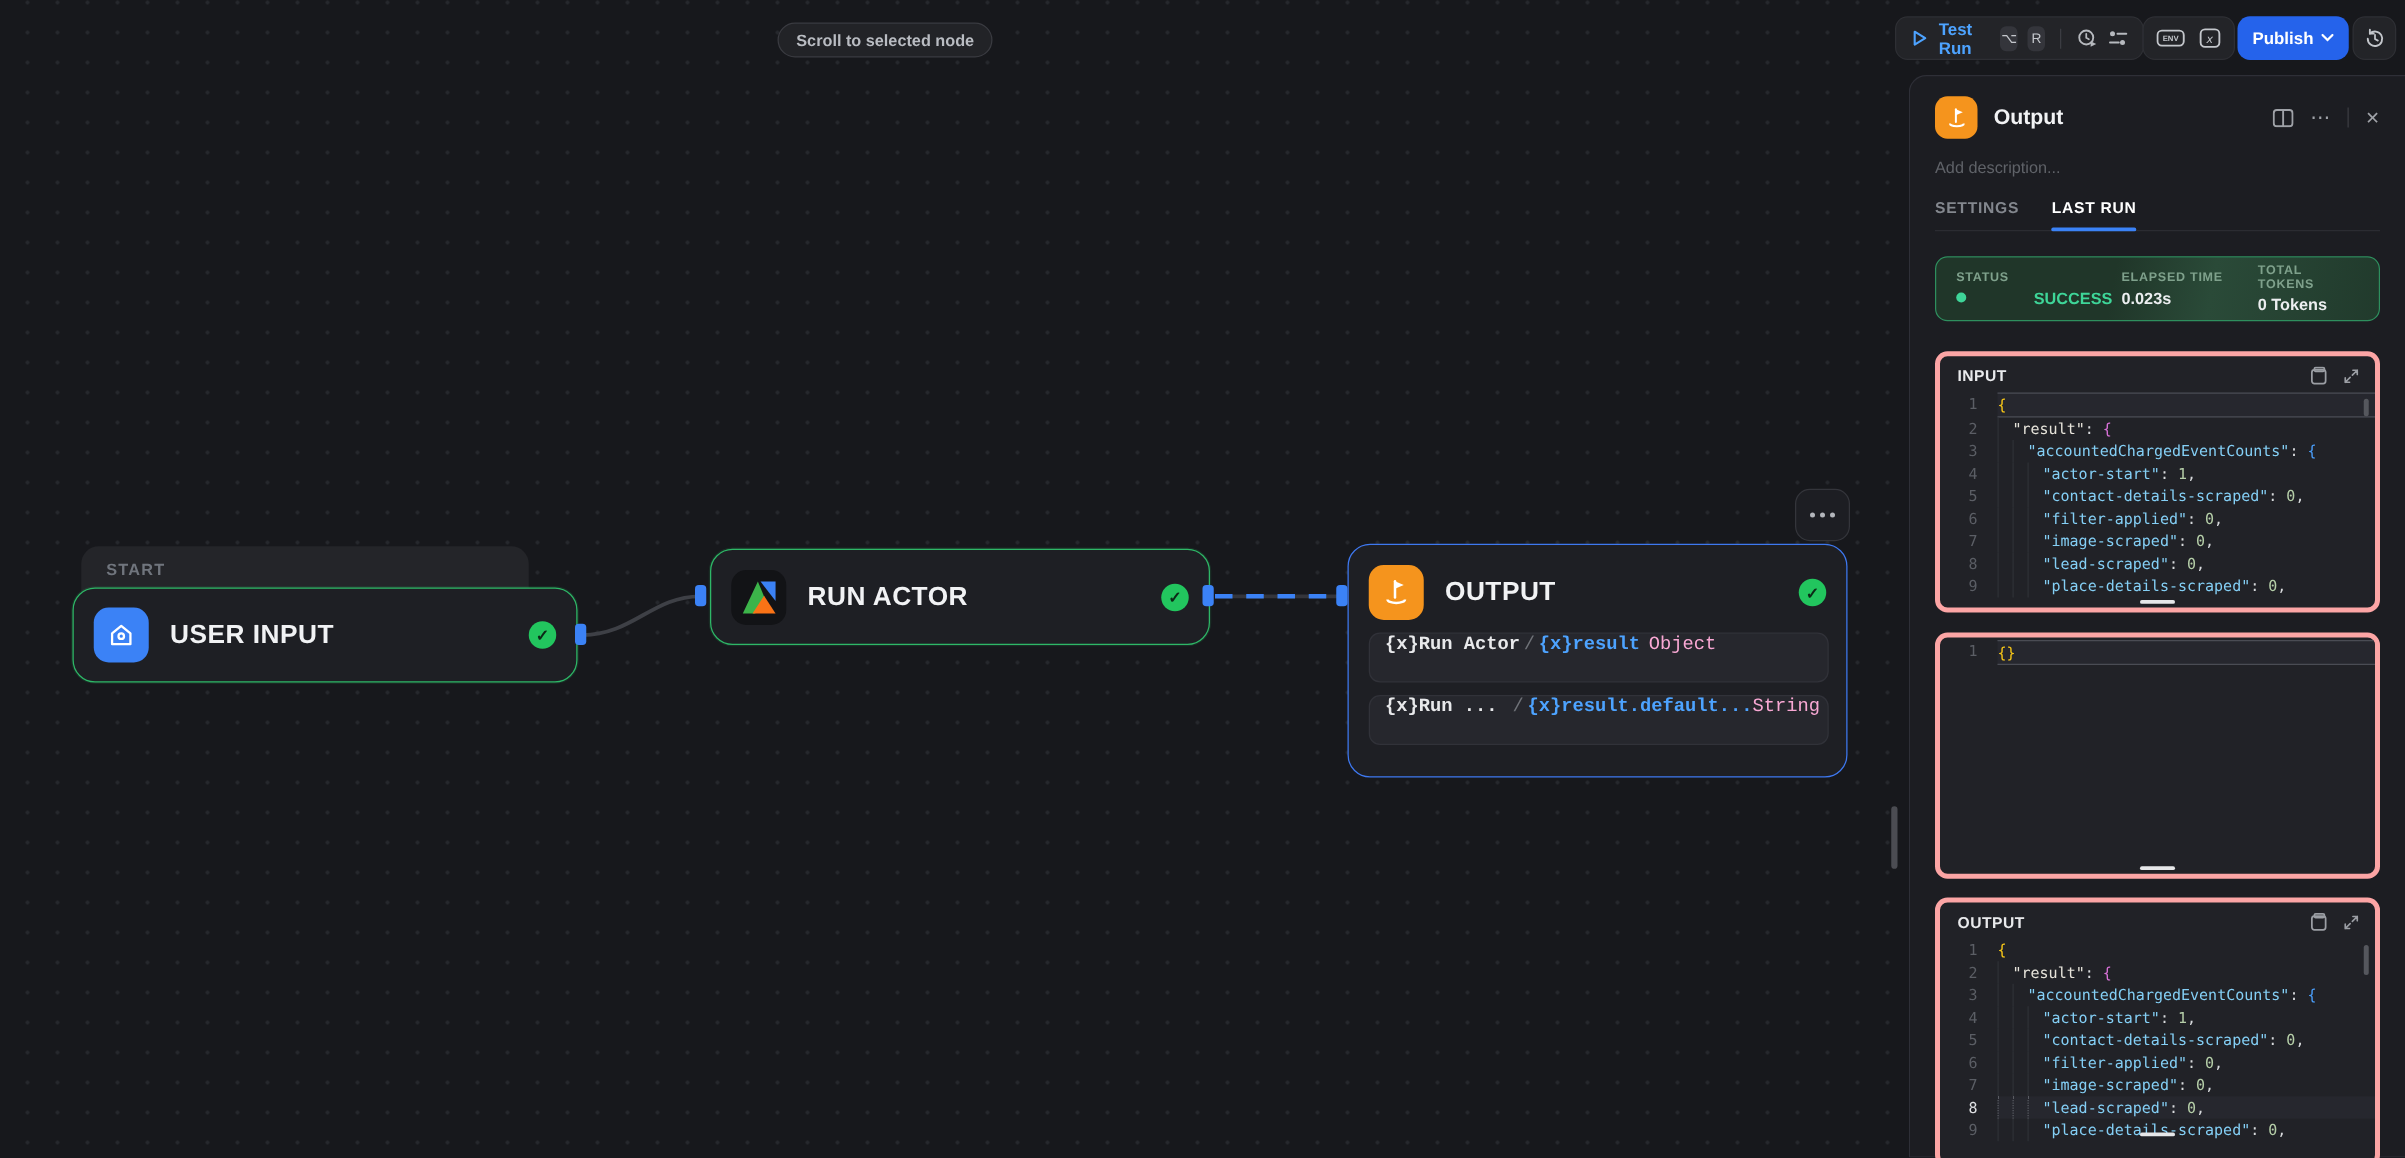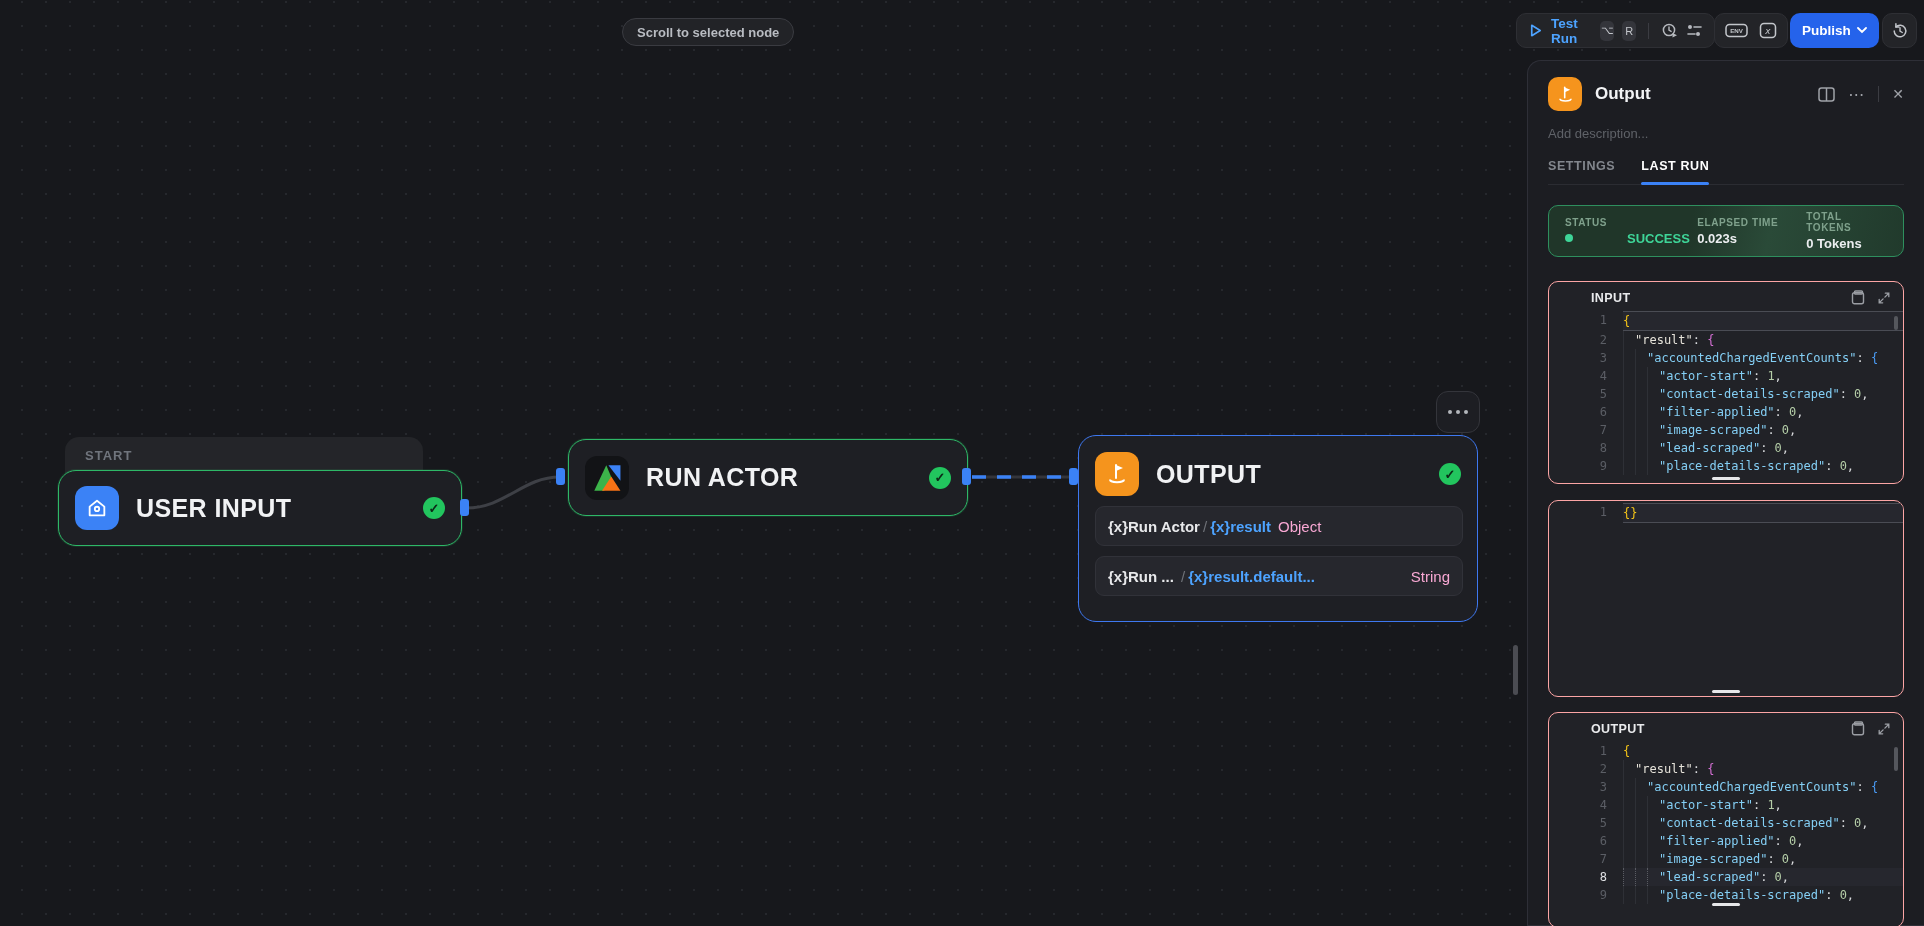--- a/index.html
+++ b/index.html
@@ -39,27 +39,27 @@
   .node-green { border:1.5px solid #2eb767; box-shadow:0 0 0 1px rgba(46,183,103,.15); }
   .node-blue  { border:1.5px solid #3e78f0; }
   .n-user  { left:58px;  top:470px; width:404px; height:76px; }
   .n-actor { left:568px; top:439px; width:400px; height:77px; }
   .n-output{ left:1078px; top:435px; width:400px; height:187px; display:block; padding:16px; }
   .n-head { display:flex; align-items:center; }
   .node-icon { width:44px; height:44px; border-radius:12px; display:flex; align-items:center;
     justify-content:center; flex:none; }
   .ic-blue { background:#3b82f6; } .ic-orange { background:#f5941d; }
   .ic-dark { background:#121316; }
-  .node-title { font-size:25px; font-weight:bold; color:#f1f2f4; letter-spacing:.4px;
+  .node-title { font-size:21px; font-weight:bold; color:#f1f2f4; letter-spacing:.4px;
     margin-left:17px; }
   .check { width:22px; height:22px; border-radius:50%; background:#22c55e; color:#0c2917;
     font-size:13px; font-weight:bold; display:flex; align-items:center; justify-content:center;
     margin-left:auto; flex:none; }
   .chip { width:368px; height:40px; margin-top:10px; background:#26272d; border:1px solid #313239;
-    border-radius:9px; display:flex; align-items:center; padding:0 12px; font-size:15px; }
+    border-radius:9px; display:flex; padding:0 12px; font-size:15px;font-family:Liberation Mono, monospace; }
   .chip-src { color:#e8e9eb; font-weight:bold; white-space:pre; }
   .chip-sep { color:#6f7278; padding:0 3px; }
   .chip-ref { color:#4da3ff; font-weight:bold; }
   .chip-type { color:#f9a8d4; margin-left:7px; }
   .chip-type.right { margin-left:auto; }
   .handle { position:absolute; width:9px; height:17px; background:#3b82f6; border-radius:3px; }
   .more-btn { position:absolute; left:1436px; top:391px; width:44px; height:42px;
     border-radius:12px; background:#1d1e23; border:1px solid #34353b; display:flex;
     align-items:center; justify-content:center; gap:4px; }
   .more-btn i { width:4px; height:4px; border-radius:50%; background:#b3b6bb; }
@@ -87,22 +87,22 @@
   .status-card { margin-top:20px; height:52px; border:1px solid #2e8f5e; border-radius:10px;
     background:linear-gradient(100deg,#203629 0%,#203629 40%,#2a4a38 62%,#213a2c 100%);
     display:flex; align-items:center; padding:0 16px; }
   .st-col { display:flex; flex-direction:column; gap:3px; }
   .st-col.c1{ width:137px; } .st-col.c2{ width:113px; }
   .st-label { font-size:10px; font-weight:bold; letter-spacing:.6px; color:#7fa18c; }
   .st-value { font-size:13px; font-weight:bold; color:#eceef0; display:flex; align-items:center;gap:48px; }
   .st-value.ok { color:#3ed598; }
   .st-dot { width:8px; height:8px; border-radius:50%; background:#3ed598; margin-right:6px; }
 
-  .card { position:relative; background:#212227; border:1px solid #fca5a5; border-radius:10px;
-    margin-top:24px; overflow:hidden;padding-left:28px; }
+  .card { position:relative; background:#212227; border:4px solid #fca5a5; border-radius:10px;
+    margin-top:24px; overflow:hidden; }
   .card.process { margin-top:16px; height:197px; }
   .card.outputc { margin-top:15px; height:216px; }
   .card-head { display:flex; align-items:center; padding:8px 12px 4px 14px; }
   .card-title { font-size:12.5px; font-weight:bold; color:#e9eaec; letter-spacing:.4px; }
   .card-icons { margin-left:auto; display:flex; align-items:center; gap:12px; color:#9b9ea4; }
   .code { font-family:"DejaVu Sans Mono", monospace; font-size:12px; line-height:18px;
     padding:2px 0 8px 0; }
   .cl { display:flex; }
   .ln { width:30px; text-align:right; color:#5b5e65; flex:none; }
   .ct { margin-left:16px; flex:1; white-space:pre; color:#d8dadd; }

